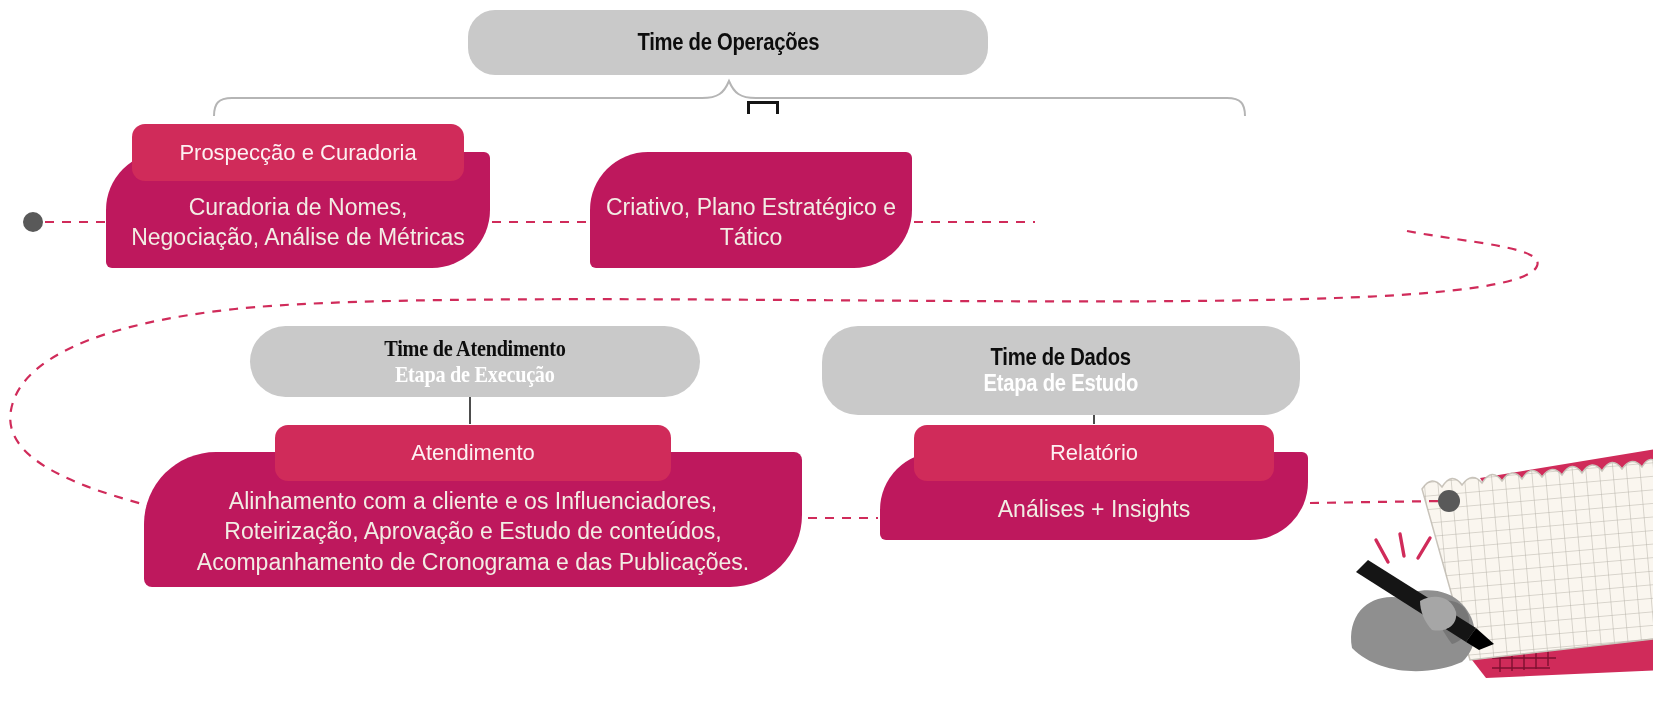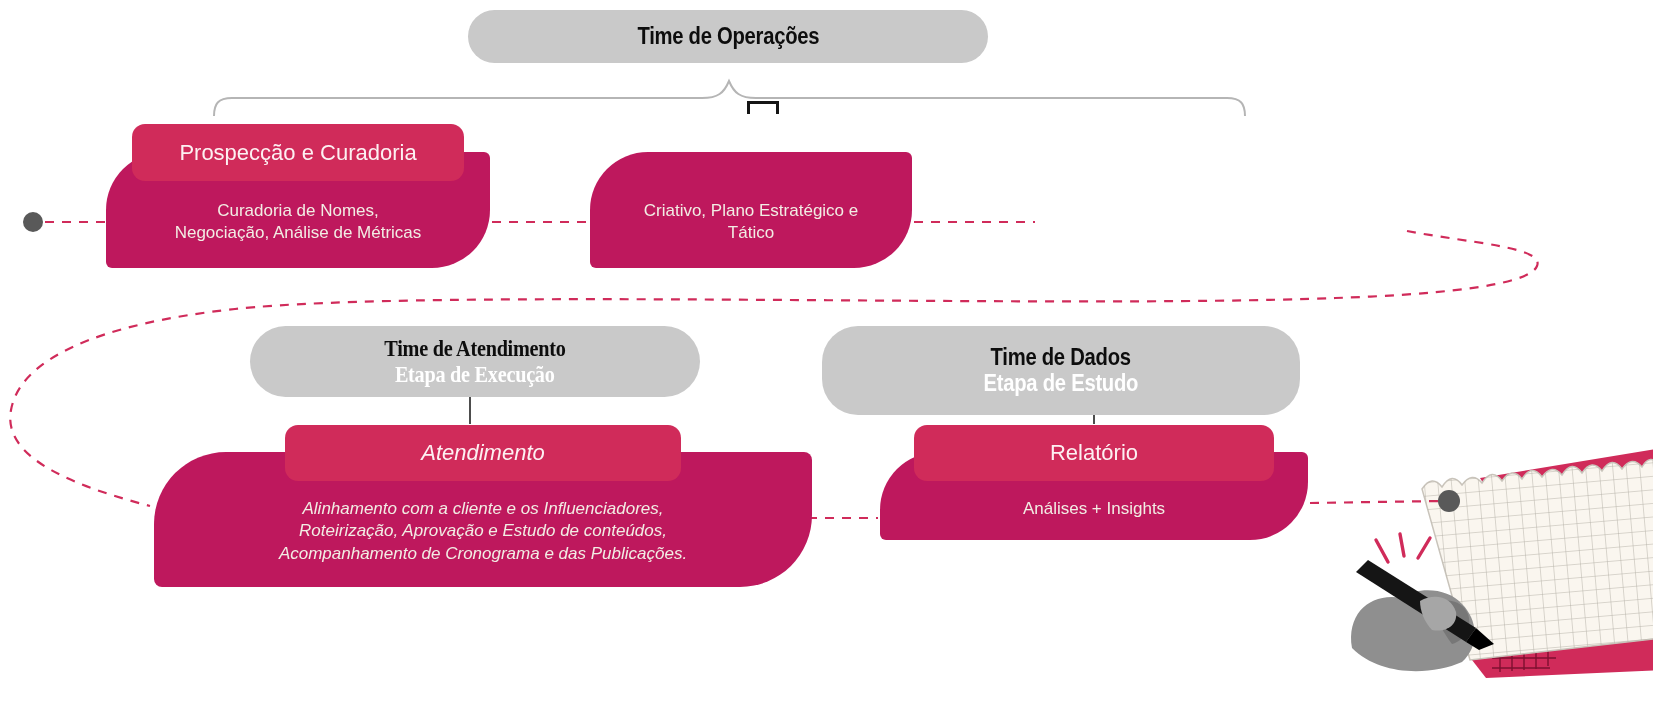--- a/index.html
+++ b/index.html
@@ -29,21 +29,21 @@
     z-index:3;
   }
   .big-card{border-radius:72px 8px 72px 8px;}
   .pink-header{
     position:absolute;top:-28px;left:50%;transform:translateX(-50%);
     height:57px;background:#d02b5a;border-radius:13px;
     display:flex;align-items:center;justify-content:center;
     color:#fdf0f2;font-size:22px;white-space:nowrap;
   }
   .card-body{
-    color:#f2ede4;font-size:17px;line-height:1.32;text-align:center;
+    color:#f2ede4;font-size:23px;line-height:1.32;text-align:center;
     white-space:pre-line;padding-top:24px;width:100%;
   }
   .card-body.no-offset{padding-top:26px;}
 
   
   .bracket{
     position:absolute;left:747px;top:101px;width:26px;height:10px;
     border:3px solid #151515;border-bottom:none;z-index:3;background:transparent;
   }
 </style>
@@ -113,21 +113,21 @@
       <path d="M1407,231 C1470,243 1545,247 1537,266 C1529,287 1425,295 1335,298
                C1050,309 430,288 235,309 C95,324 20,360 11,410
                C3,453 58,482 150,506"></path>
       <path d="M808,518 L878,518"></path>
       <path d="M1310,503 L1440,501"></path>
     </g>
 
     <circle cx="33" cy="222" r="10" fill="#595959"></circle>
   </svg>
 
-  <div class="team-pill" style="left:468px;top:10px;width:520px;height:53px;border-radius:27px;">
+  <div class="team-pill" style="left:468px;top:10px;width:520px;height:65px;border-radius:27px;">
     <span class="condensed pill-line1">Time de Operações</span>
   </div>
 
   <div class="bracket"></div>
 
   <div class="op-card" style="left:106px;top:152px;width:384px;height:116px;">
     <div class="pink-header" style="width:332px;">
       <span>Prospecção e Curadoria</span>
     </div>
     <div class="card-body">Curadoria de Nomes,
@@ -143,21 +143,21 @@
   <div class="team-pill" style="left:250px;top:326px;width:450px;height:71px;font-family:Liberation Serif, serif;">
     <span class="condensed pill-line1">Time de Atendimento</span>
     <span class="condensed pill-line2">Etapa de Execução</span>
   </div>
 
   <div class="team-pill" style="left:822px;top:326px;width:478px;height:89px;">
     <span class="condensed pill-line1">Time de Dados</span>
     <span class="condensed pill-line2">Etapa de Estudo</span>
   </div>
 
-  <div class="op-card big-card" style="left:154px;top:452px;width:658px;height:135px;font-style:italic;">
+  <div class="op-card big-card" style="left:144px;top:452px;width:658px;height:135px;">
     <div class="pink-header" style="width:396px;top:-27px;height:56px;">
       <span>Atendimento</span>
     </div>
     <div class="card-body">Alinhamento com a cliente e os Influenciadores,
 Roteirização, Aprovação e Estudo de conteúdos,
 Acompanhamento de Cronograma e das Publicações.</div>
   </div>
 
   <div class="op-card" style="left:880px;top:452px;width:428px;height:88px;">
     <div class="pink-header" style="width:360px;top:-27px;height:56px;">

